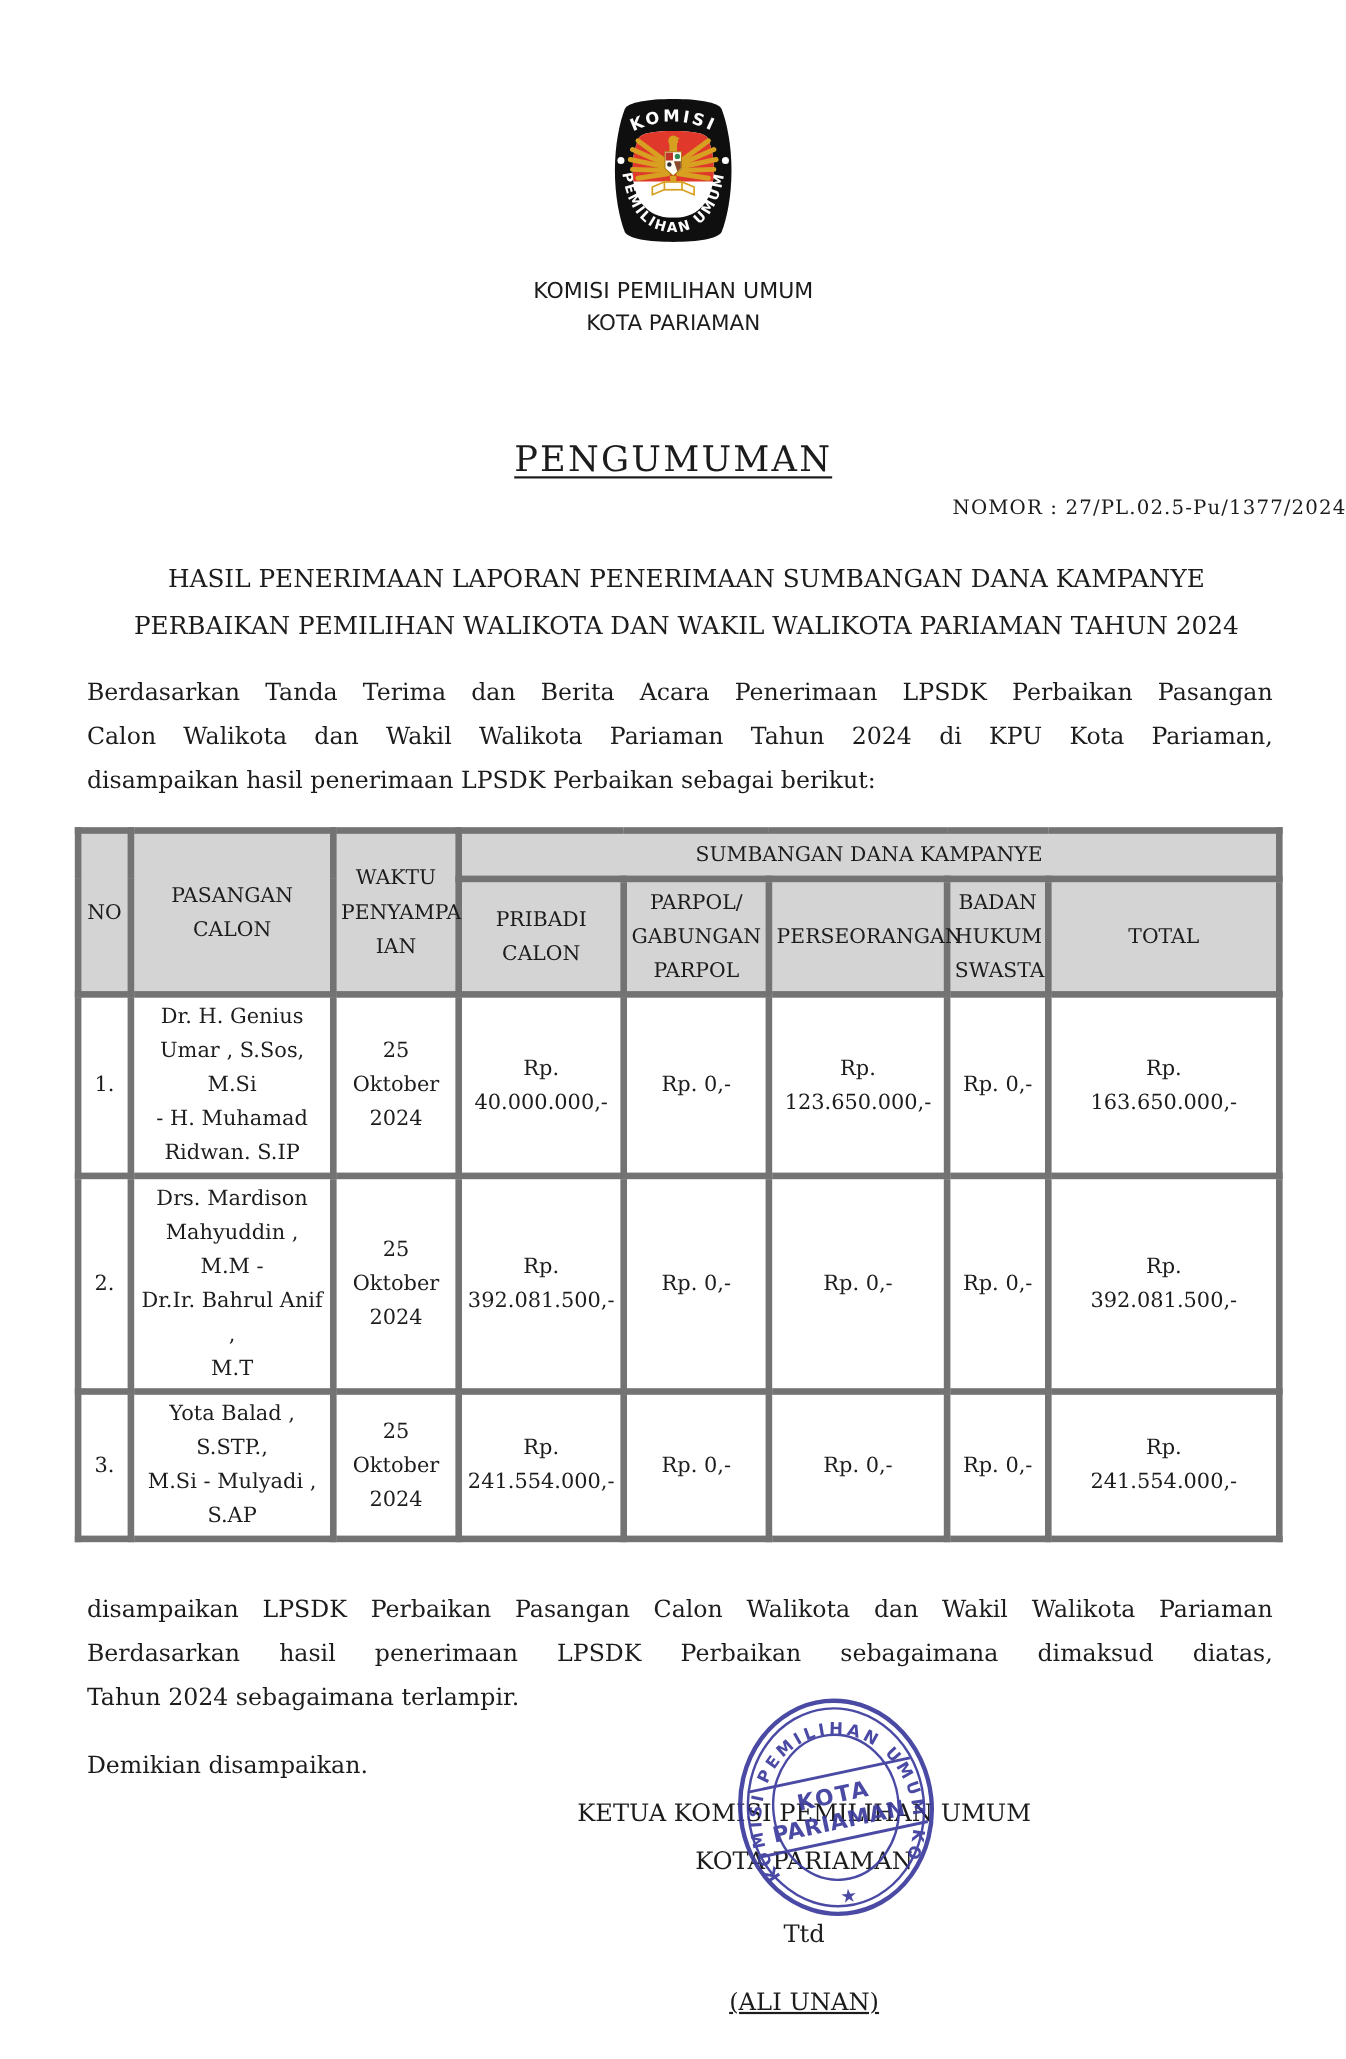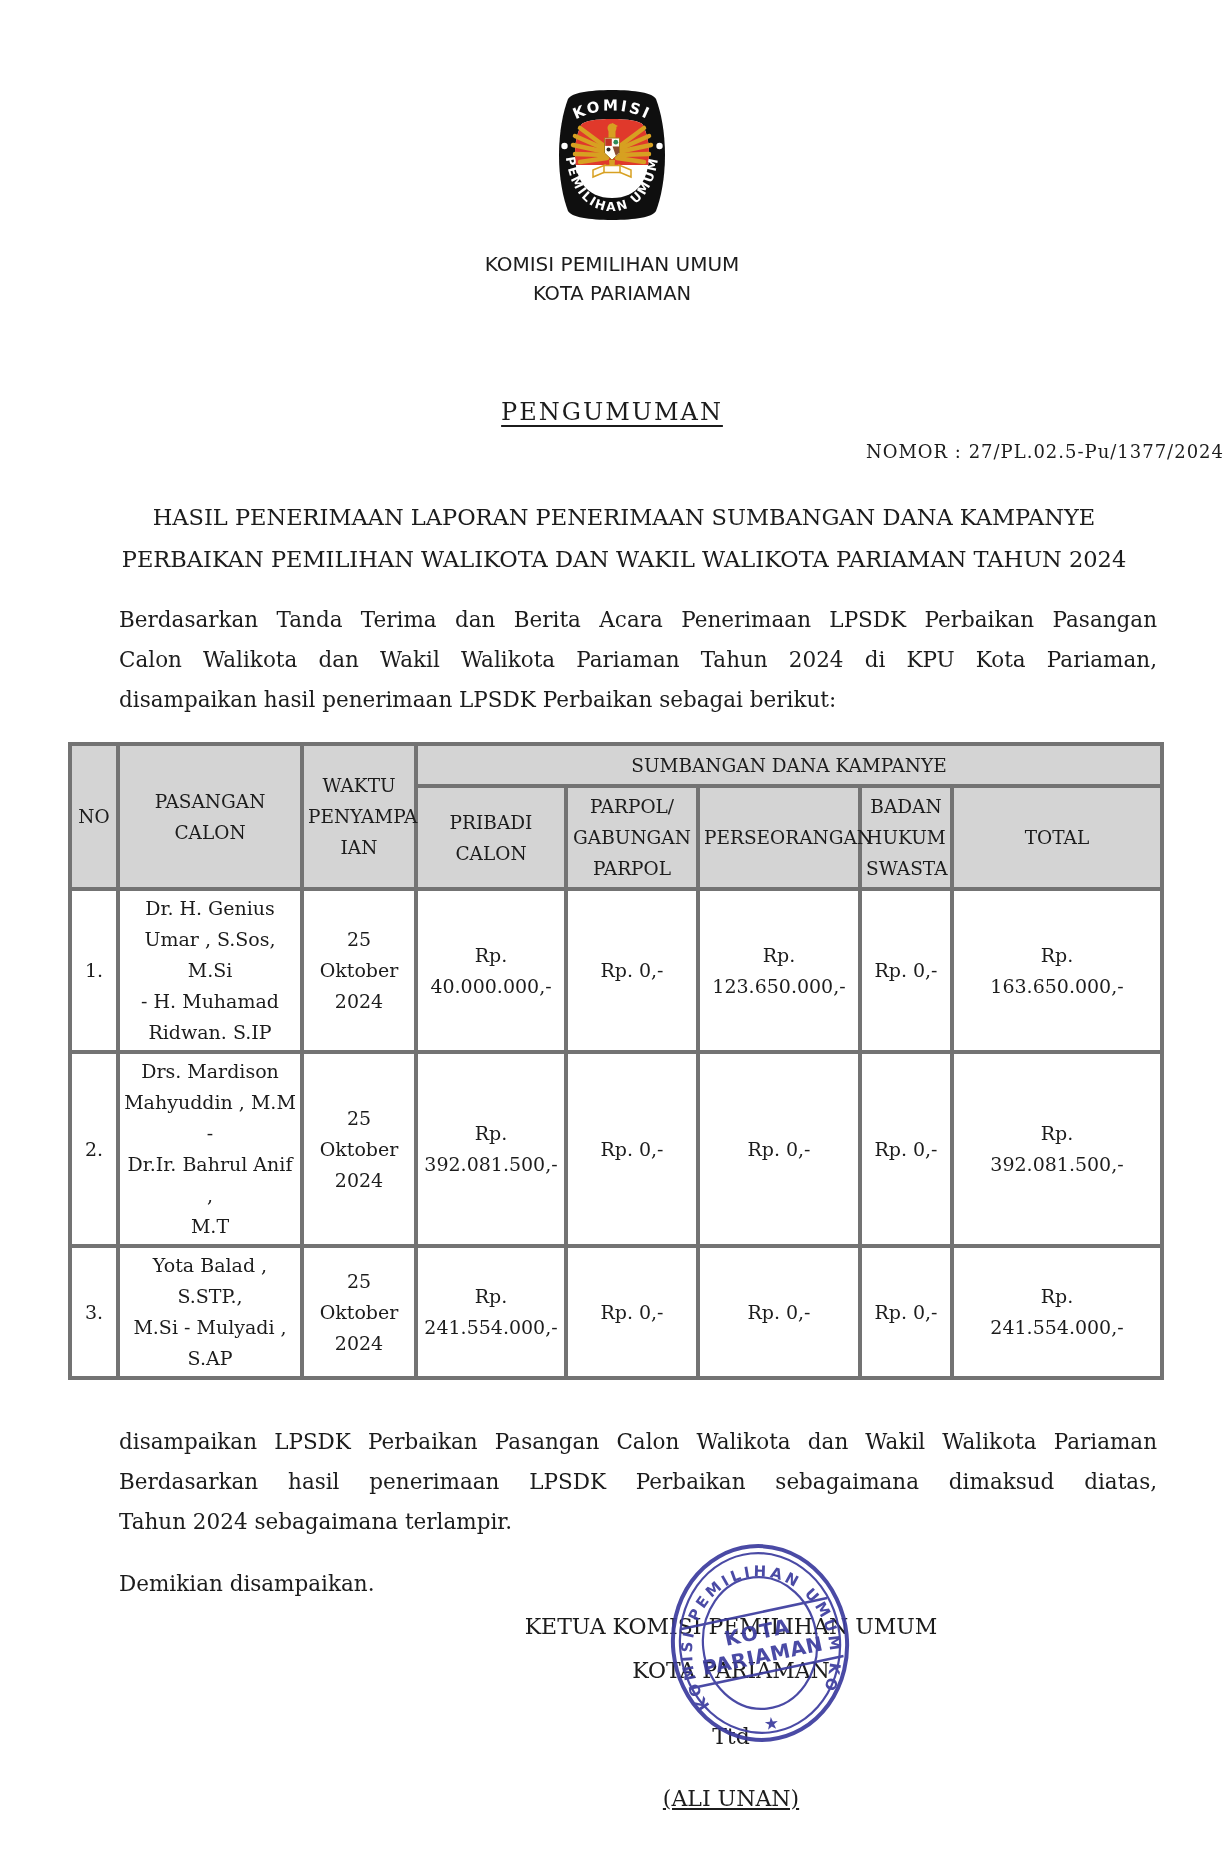--- a/index.html
+++ b/index.html
@@ -7,38 +7,38 @@
     position:relative; width:1224px; height:1872px; margin:0 auto;
     background:#ffffff; color:#1c1c1c; overflow:hidden;
     font-family:"DejaVu Serif", serif;
   }
   
   .kpu-logo { display:block; margin:88px auto 0 auto; width:112px; height:134px; }
   .letterhead { text-align:center; margin-top:28px; font-family:"DejaVu Sans", sans-serif; }
   .letterhead .l1 { font-size:20px; line-height:29px; }
   .letterhead .l2 { font-size:19.5px; line-height:29px; }
   
-  .doc-title { text-align:center; margin-top:90px; font-size:24px; letter-spacing:2px;
+  .doc-title { text-align:center; margin-top:90px; font-size:32px; letter-spacing:2px;
                text-decoration:underline; text-underline-offset:5px; text-decoration-thickness:2px; }
   .doc-number { text-align:right; margin-top:15px; font-size:18px; letter-spacing:1px; }
   .about { text-align:center; margin-top:30px; font-size:22px; letter-spacing:1px; }
   .subject { text-align:center; margin-top:34px; font-size:22.5px; }
   .subject .line { display:block; line-height:42px;padding-left:24px; }
   
-  .para { margin-left:119px; margin-right:67px; font-size:21.5px; }
+  .para { margin-left:79px; margin-right:67px; font-size:21.5px; }
   .para .line { display:block; line-height:40px; }
   .para .jline { text-align:justify; text-align-last:justify; }
   .p1 { margin-top:20px; }
   .p2 { margin-top:42px; }
   .p3 { margin-top:22px; }
   
   table.donations { border-collapse:collapse; table-layout:fixed; width:1092px;
                     margin:22px 0 0 68px; font-size:19px; }
   table.donations th, table.donations td {
-    border:4px solid #737373; vertical-align:middle; text-align:center;
+    border:6px solid #737373; vertical-align:middle; text-align:center;
     white-space:pre-line; line-height:31px; padding:2px 4px; font-weight:normal;
   }
   table.donations thead th { background:#d4d4d4; font-size:18.5px; }
   tr.hr1 th { height:34px; }
   tr.hr2 th { height:95px; }
   tr.r12 td { height:128px;text-align:center; }
   tr.r3 td { height:92px; }
   
   .sig { margin:8px 0 0 505px; width:452px; text-align:center; font-size:22px; }
   .sig .s1 { line-height:30px; }

